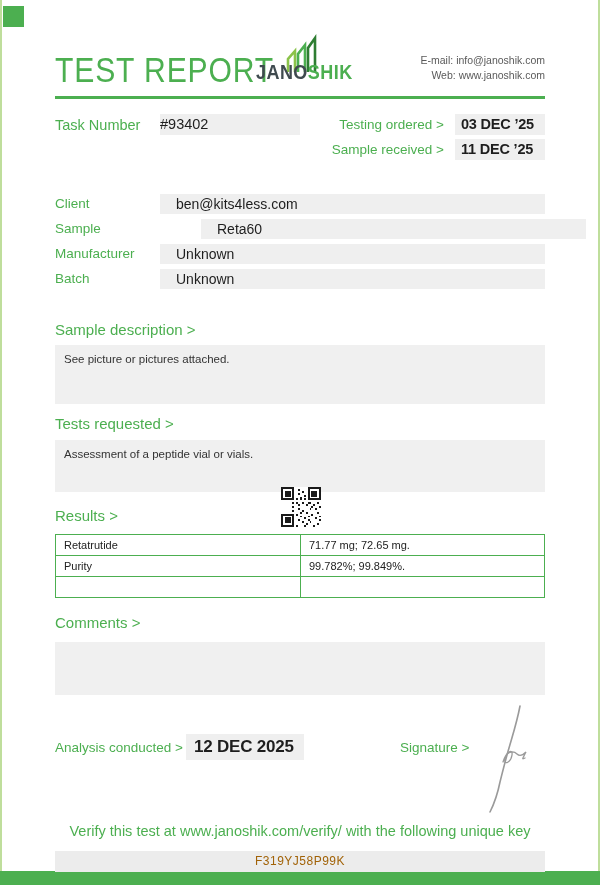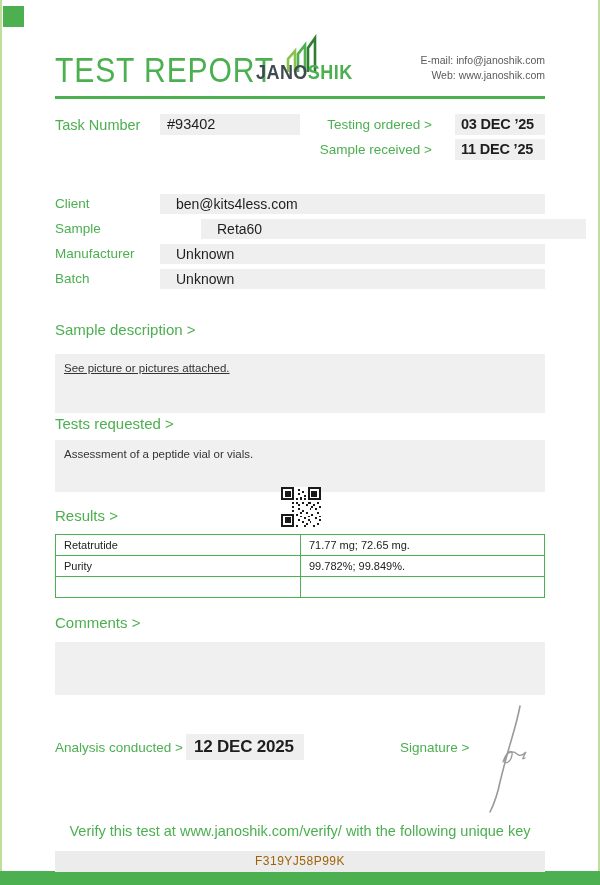--- a/index.html
+++ b/index.html
@@ -31,22 +31,22 @@
   .rule { position:absolute; left:55px; top:96px; width:490px; height:3px; background:#4caf50; }
 
   .green-label { color:#4caf50; font-size:13.5px; white-space:nowrap; }
   .heading { position:absolute; left:55px; color:#4caf50; font-size:15px; white-space:nowrap; }
 
   
   .task-label { position:absolute; left:55px; top:117px; font-size:14.5px; color:#4caf50; }
   .field {
     background:#efefef; color:#1e1e1e; overflow:hidden; white-space:nowrap;
   }
-  .task-value { position:absolute; left:160px; top:114px; width:140px; height:21px; font-size:14.5px; line-height:21px; padding-left:7px; }
-  .date-label { position:absolute; left:314px; width:118px; text-align:right; }
+  .task-value { position:absolute; left:160px; top:114px; width:140px; height:21px; font-size:14.5px; line-height:21px; }
+  .date-label { position:absolute; left:326px; width:118px; text-align:right; }
   .date-value { position:absolute; left:455px; width:90px; height:21px; font-size:14.5px; font-weight:600; line-height:21px; padding-left:6px; letter-spacing:-.2px; }
 
   
   .info-label { position:absolute; left:55px; }
   .info-value { position:absolute; left:160px; width:385px; height:20px; font-size:14px; line-height:20px; padding-left:16px; }
 
   
   .textbox { position:absolute; left:55px; width:490px; background:#f0f0f0; font-size:11.5px; color:#333; padding:7px 9px; line-height:14px; }
 
   
@@ -116,21 +116,21 @@
   <div class="green-label info-label" style="top:221px;">Sample</div>
   <div class="field info-value" style="top:219px;margin-left:41px;">Reta60</div>
 
   <div class="green-label info-label" style="top:246px;">Manufacturer</div>
   <div class="field info-value" style="top:244px;">Unknown</div>
 
   <div class="green-label info-label" style="top:271px;">Batch</div>
   <div class="field info-value" style="top:269px;">Unknown</div>
 
   <div class="heading" style="top:321px;">Sample description &gt;</div>
-  <div class="textbox" style="top:354px; height:59px;text-decoration:underline;">See picture or pictures attached.</div>
+  <div class="textbox" style="top:345px; height:59px;">See picture or pictures attached.</div>
 
   <div class="heading" style="top:415px;">Tests requested &gt;</div>
   <div class="textbox" style="top:440px; height:52px;">Assessment of a peptide vial or vials.</div>
 
   <div class="heading" style="top:507px;">Results &gt;</div>
 
   <svg class="qr" width="40" height="40" viewBox="0 0 21 21" shape-rendering="crispEdges">
     <rect x="0" y="0" width="21" height="21" fill="#ffffff"></rect>
     <g fill="#1a1a1a">
       <rect x="0" y="0" width="7" height="7"></rect>

